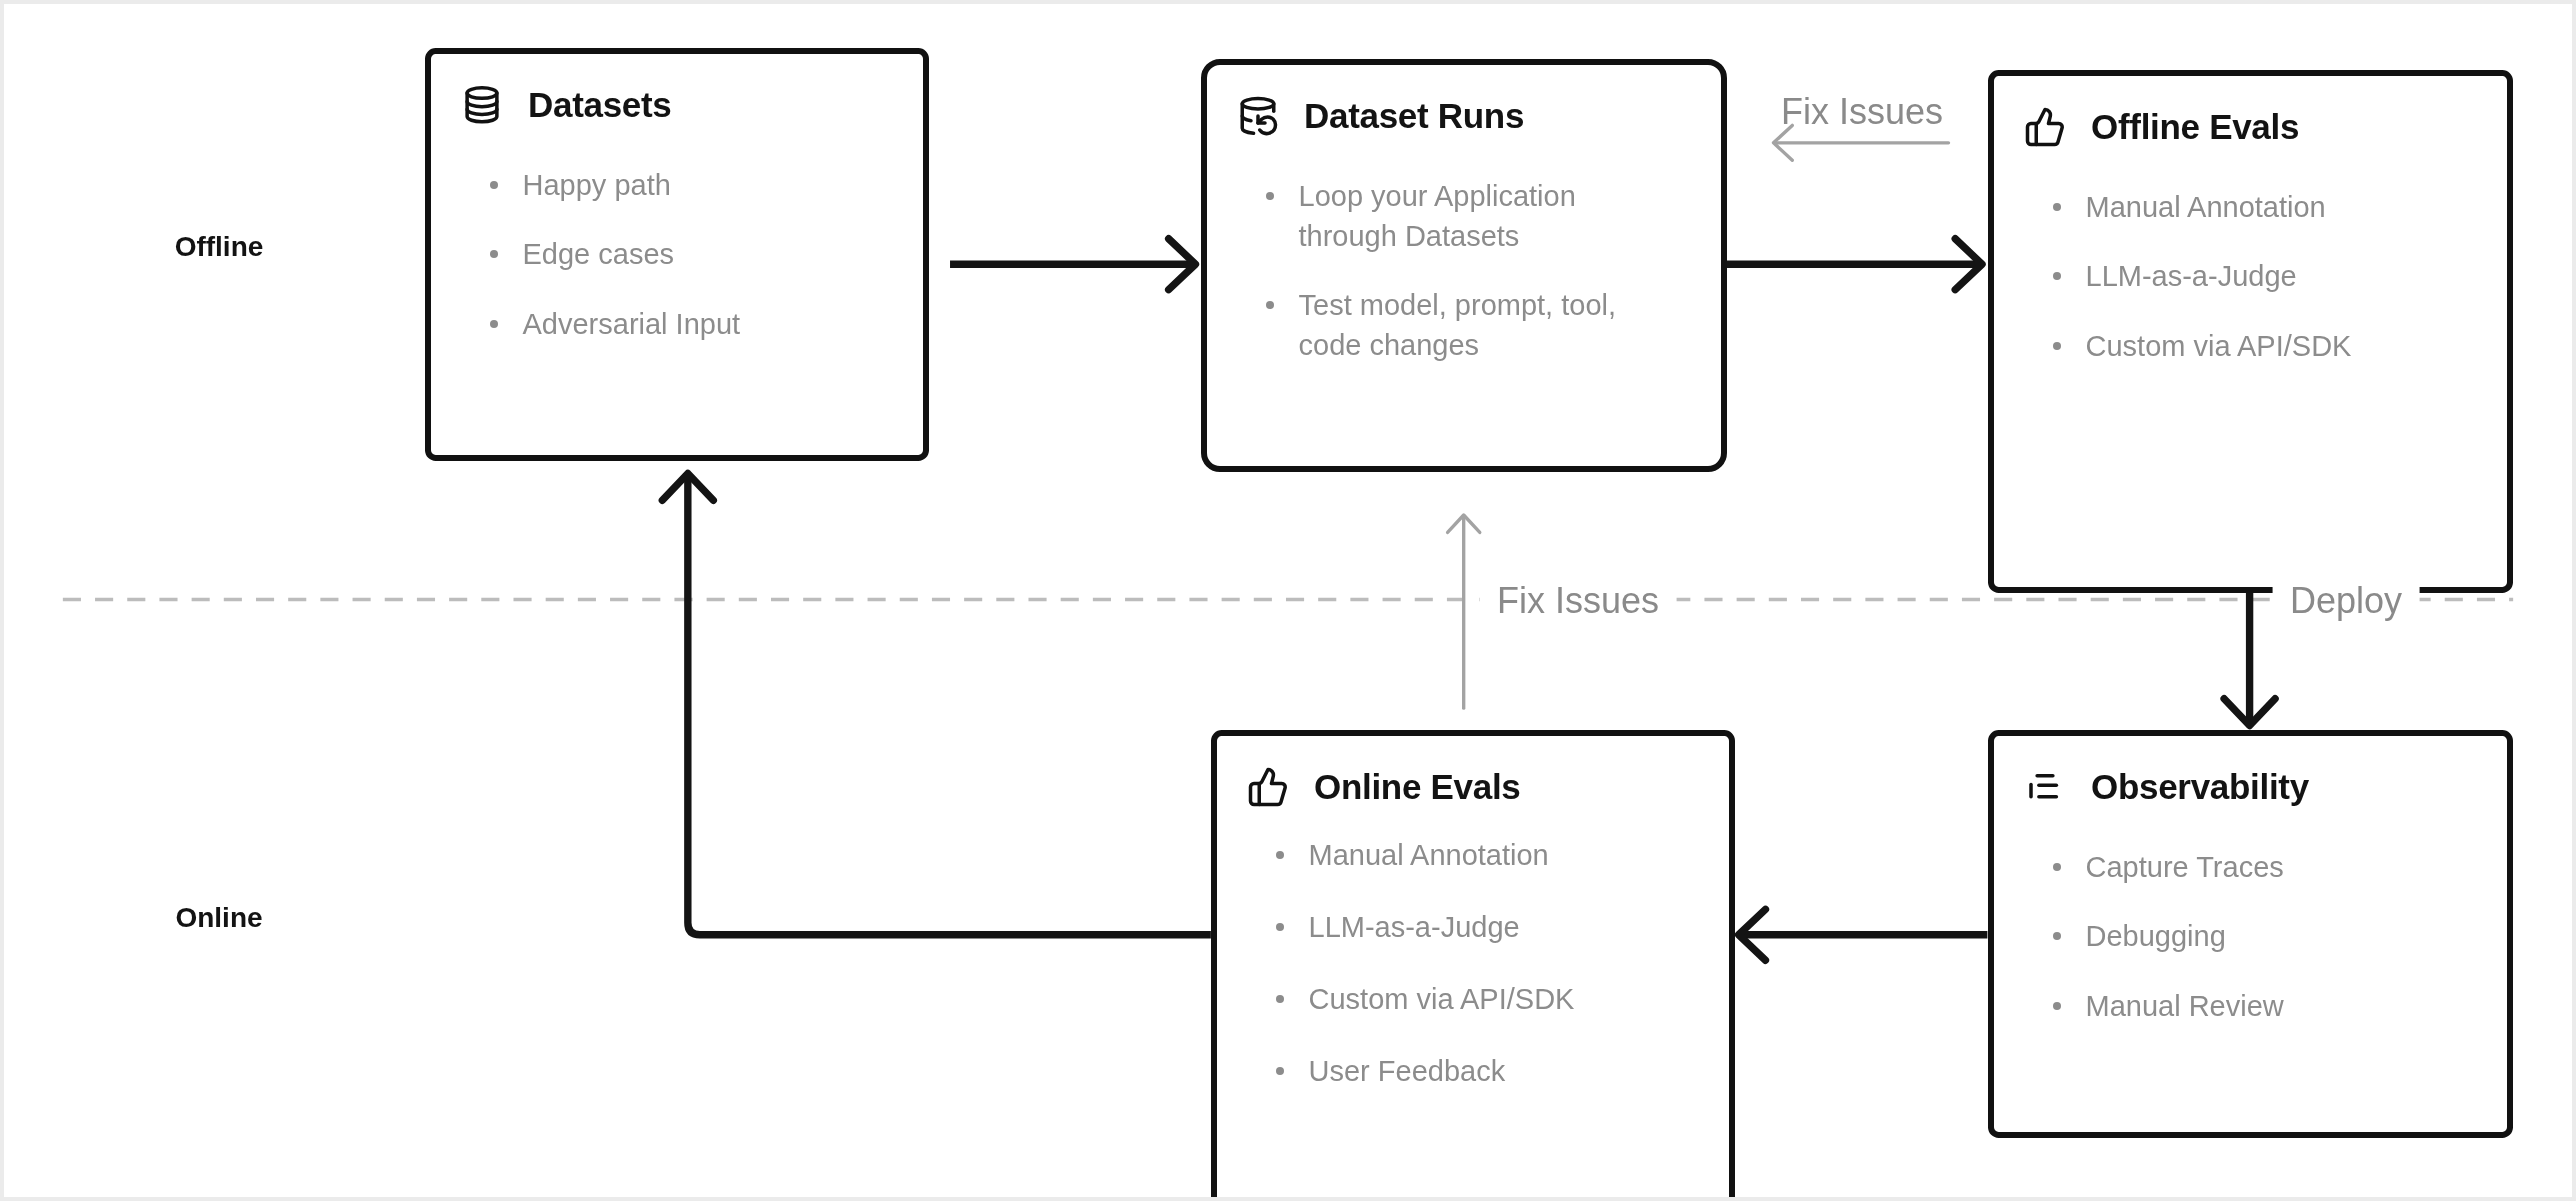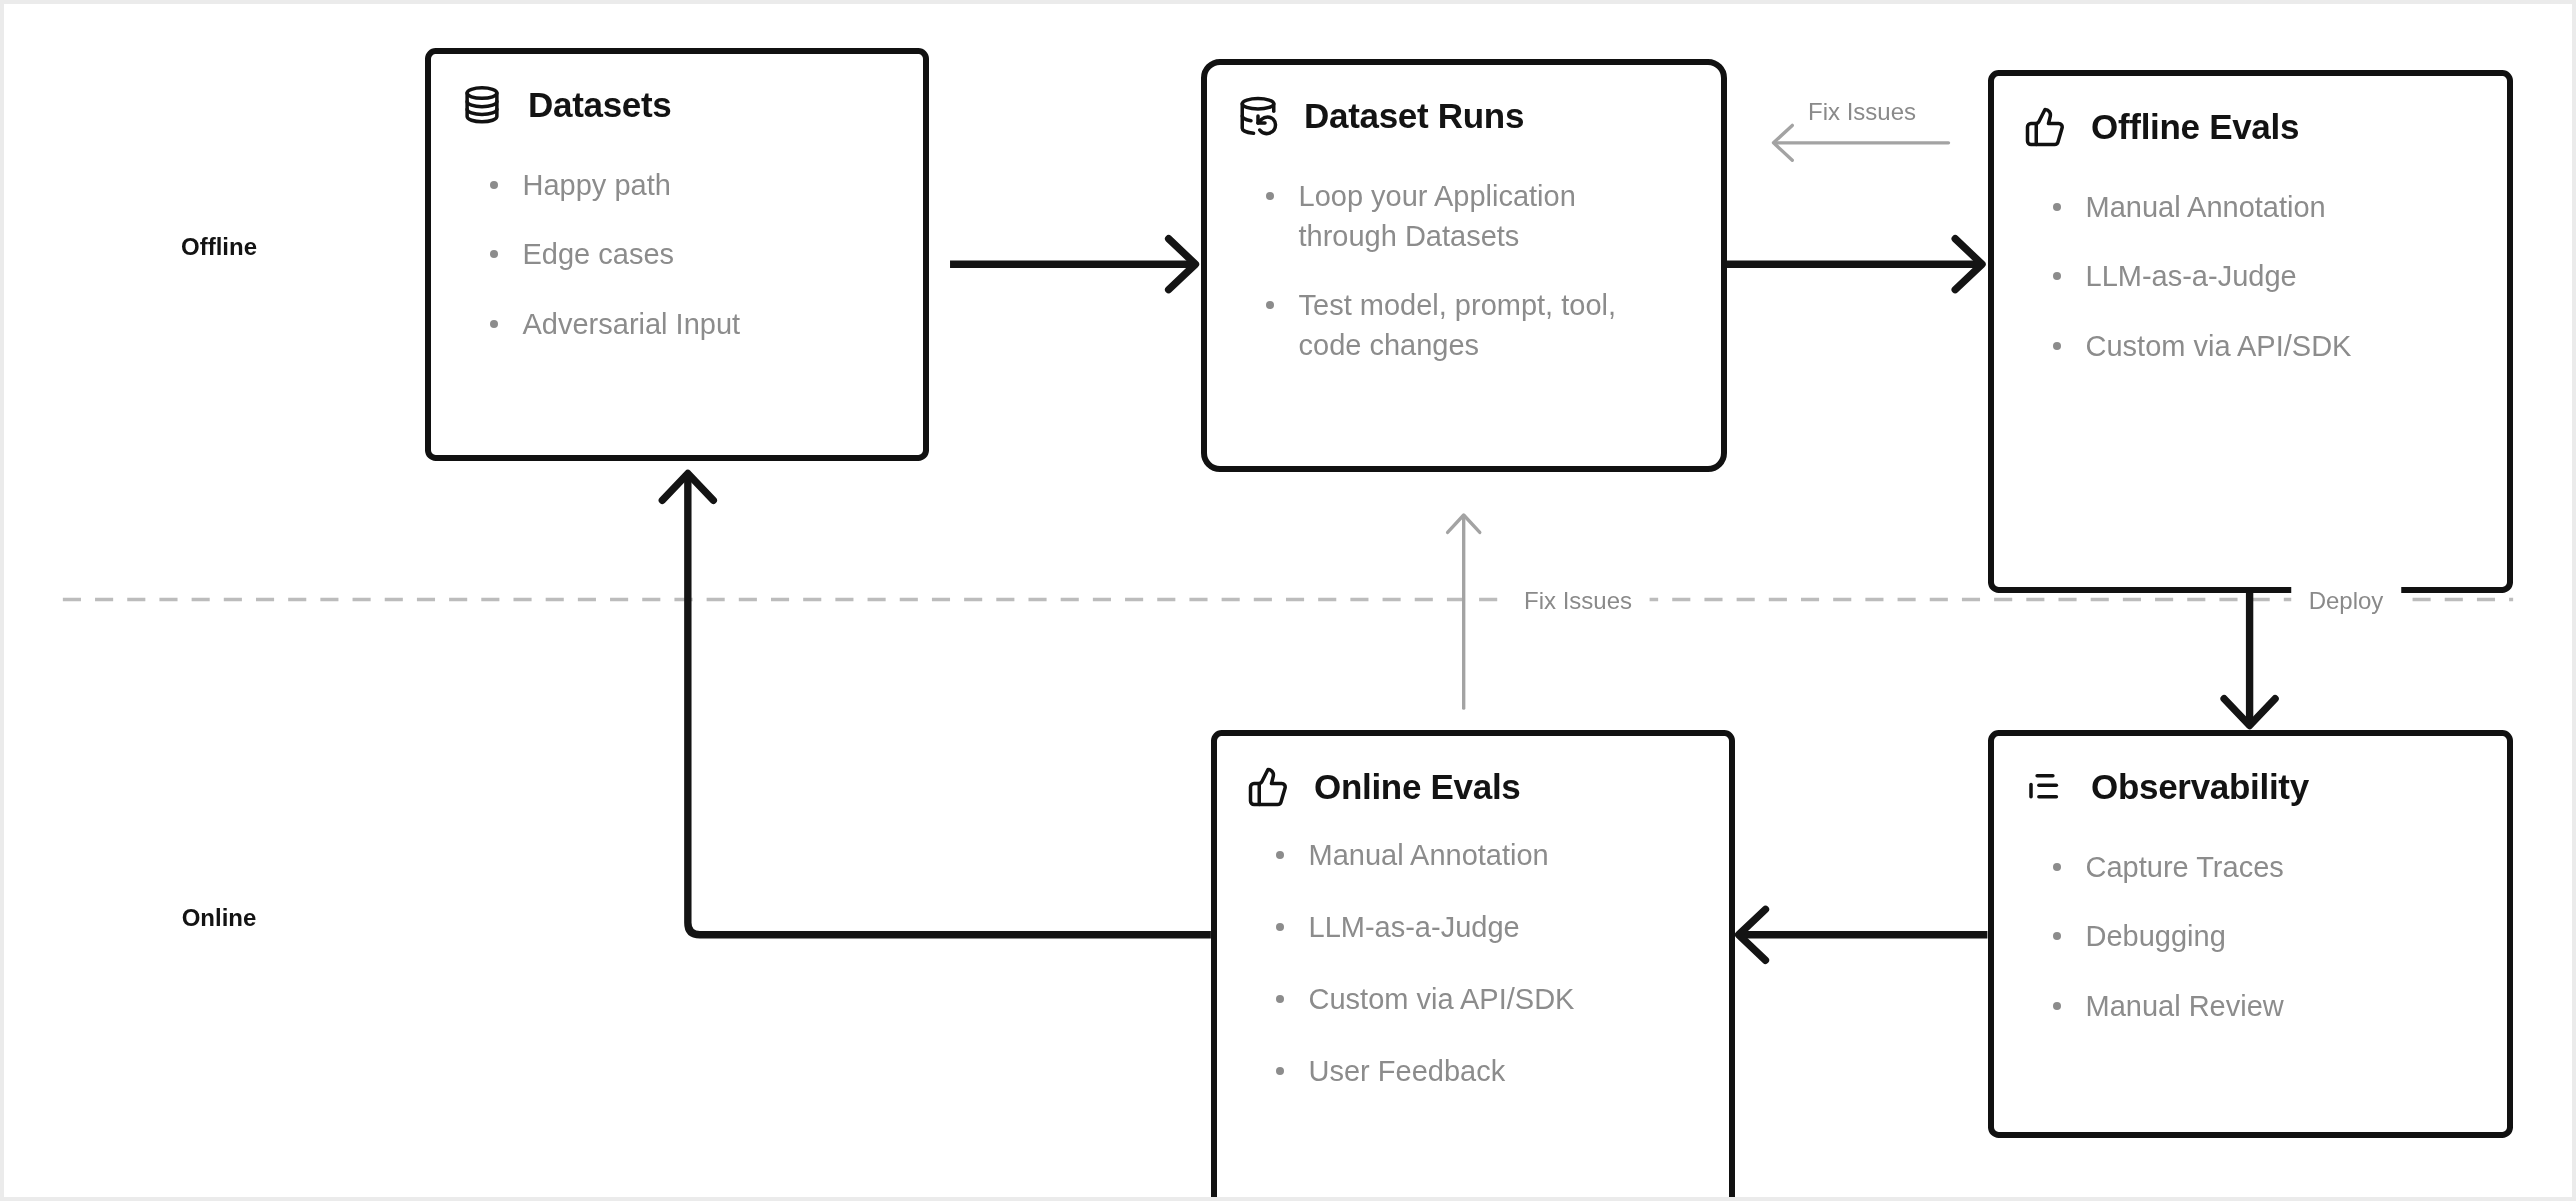--- a/index.html
+++ b/index.html
@@ -22,25 +22,25 @@
   .box ul{list-style:none;margin:16px;padding:0;display:flex;flex-direction:column;gap:29.5px;}
   .box li{
     position:relative;padding-left:46px;font-size:29px;line-height:40px;color:#8c8c8c;
     max-width:376px;
   }
   .box li::before{
     content:"";position:absolute;left:13.4px;top:16px;width:8px;height:8px;border-radius:50%;
     background:#8c8c8c;
   }
   .side-label{
-    position:absolute;transform:translate(-50%,-50%);font-size:24px;font-weight:700;
+    position:absolute;transform:translate(-50%,-50%);font-size:28px;font-weight:700;
     color:#131313;z-index:2;white-space:nowrap;
   }
   .edge-label{
-    position:absolute;transform:translate(-50%,-50%);font-size:24px;color:#8a8a8a;
+    position:absolute;transform:translate(-50%,-50%);font-size:36px;color:#8a8a8a;
     background:#ffffff;padding:2.7px 17.4px;z-index:3;white-space:pre-line;
     line-height:39px;
   }
   .edge-label.no-bg{background:transparent;}
 </style>
 </head>
 <body>
 
 <div class="canvas">
 

